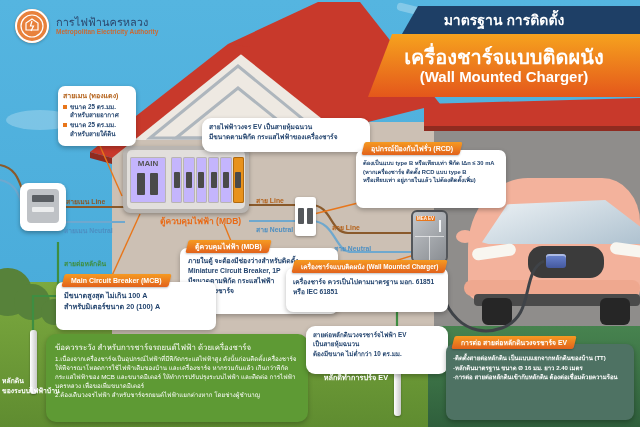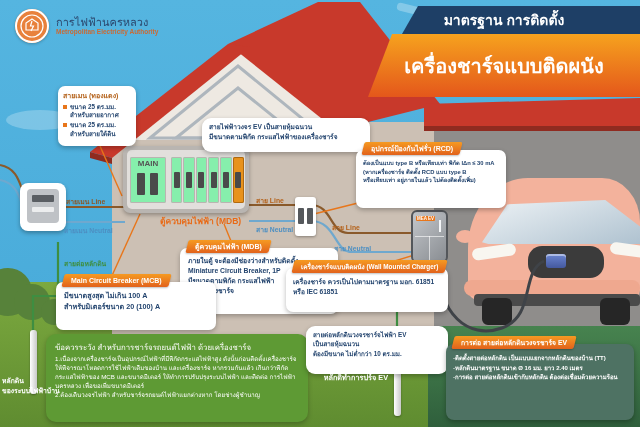--- a/index.html
+++ b/index.html
@@ -9,21 +9,21 @@
   .wb{background:#fff;border-radius:7px;box-shadow:0 2px 5px rgba(0,0,0,.28);color:#24456F;}
   .tab{position:absolute;top:-8px;left:7px;height:13px;line-height:13px;
        background:linear-gradient(180deg,#F59A22,#E2621B);color:#fff;font-weight:700;
        padding:0 8px;transform:skewX(-14deg);font-size:7px;white-space:nowrap;
        border-radius:2px;box-shadow:0 1px 2px rgba(0,0,0,.25);}
   .tab>span{display:inline-block;transform:skewX(14deg);}
   .prel{white-space:pre-line;}
   .rod{background:linear-gradient(90deg,#ffffff,#c9c9c9);border-radius:3px;
        box-shadow:0 1px 2px rgba(0,0,0,.35);}
   .wirelabel{font-weight:700;font-size:6.8px;white-space:nowrap;}
-  .module{background:#86efac;border-radius:2px;box-shadow:inset 0 0 0 1px #b9b5b1;position:relative;}
+  .module{background:#c4b5fd;border-radius:2px;box-shadow:inset 0 0 0 1px #b9b5b1;position:relative;}
   .module .tog{position:absolute;left:50%;top:50%;width:6px;height:16px;margin:-8px 0 0 -3px;
        background:#4a4a4a;border-radius:1px;}
   svg{display:block;}
 </style>
 </head>
 <body>
 
 <div id="stage">
 
   <div class="abs" style="left:0;top:0;width:640px;height:427px;background:linear-gradient(180deg,#55B5E0,#45A8D8);"></div>
@@ -244,15 +244,16 @@
   <div class="abs" style="left:402px;top:6px;width:238px;height:28px;background:#1E3F66;
               clip-path:polygon(16px 0,100% 0,100% 100%,0 100%);
               display:flex;align-items:center;justify-content:center;">
     <span style="color:#fff;font-size:14px;font-weight:700;padding-right:34px;">มาตรฐาน การติดตั้ง</span>
   </div>
 
   <div class="abs" style="left:368px;top:34px;width:272px;height:63px;background:linear-gradient(180deg,#F6A21E,#E4571B);
               clip-path:polygon(24px 0,100% 0,100% 100%,0 100%);
               display:flex;flex-direction:column;align-items:center;justify-content:center;">
     <span style="color:#fff;font-size:20px;font-weight:700;line-height:1.1;">เครื่องชาร์จแบบติดผนัง</span>
+    <span style="color:#fff;font-size:15px;font-weight:700;line-height:1.2;">(Wall Mounted Charger)</span>
   </div>
 
 </div>
 
 </body></html>

